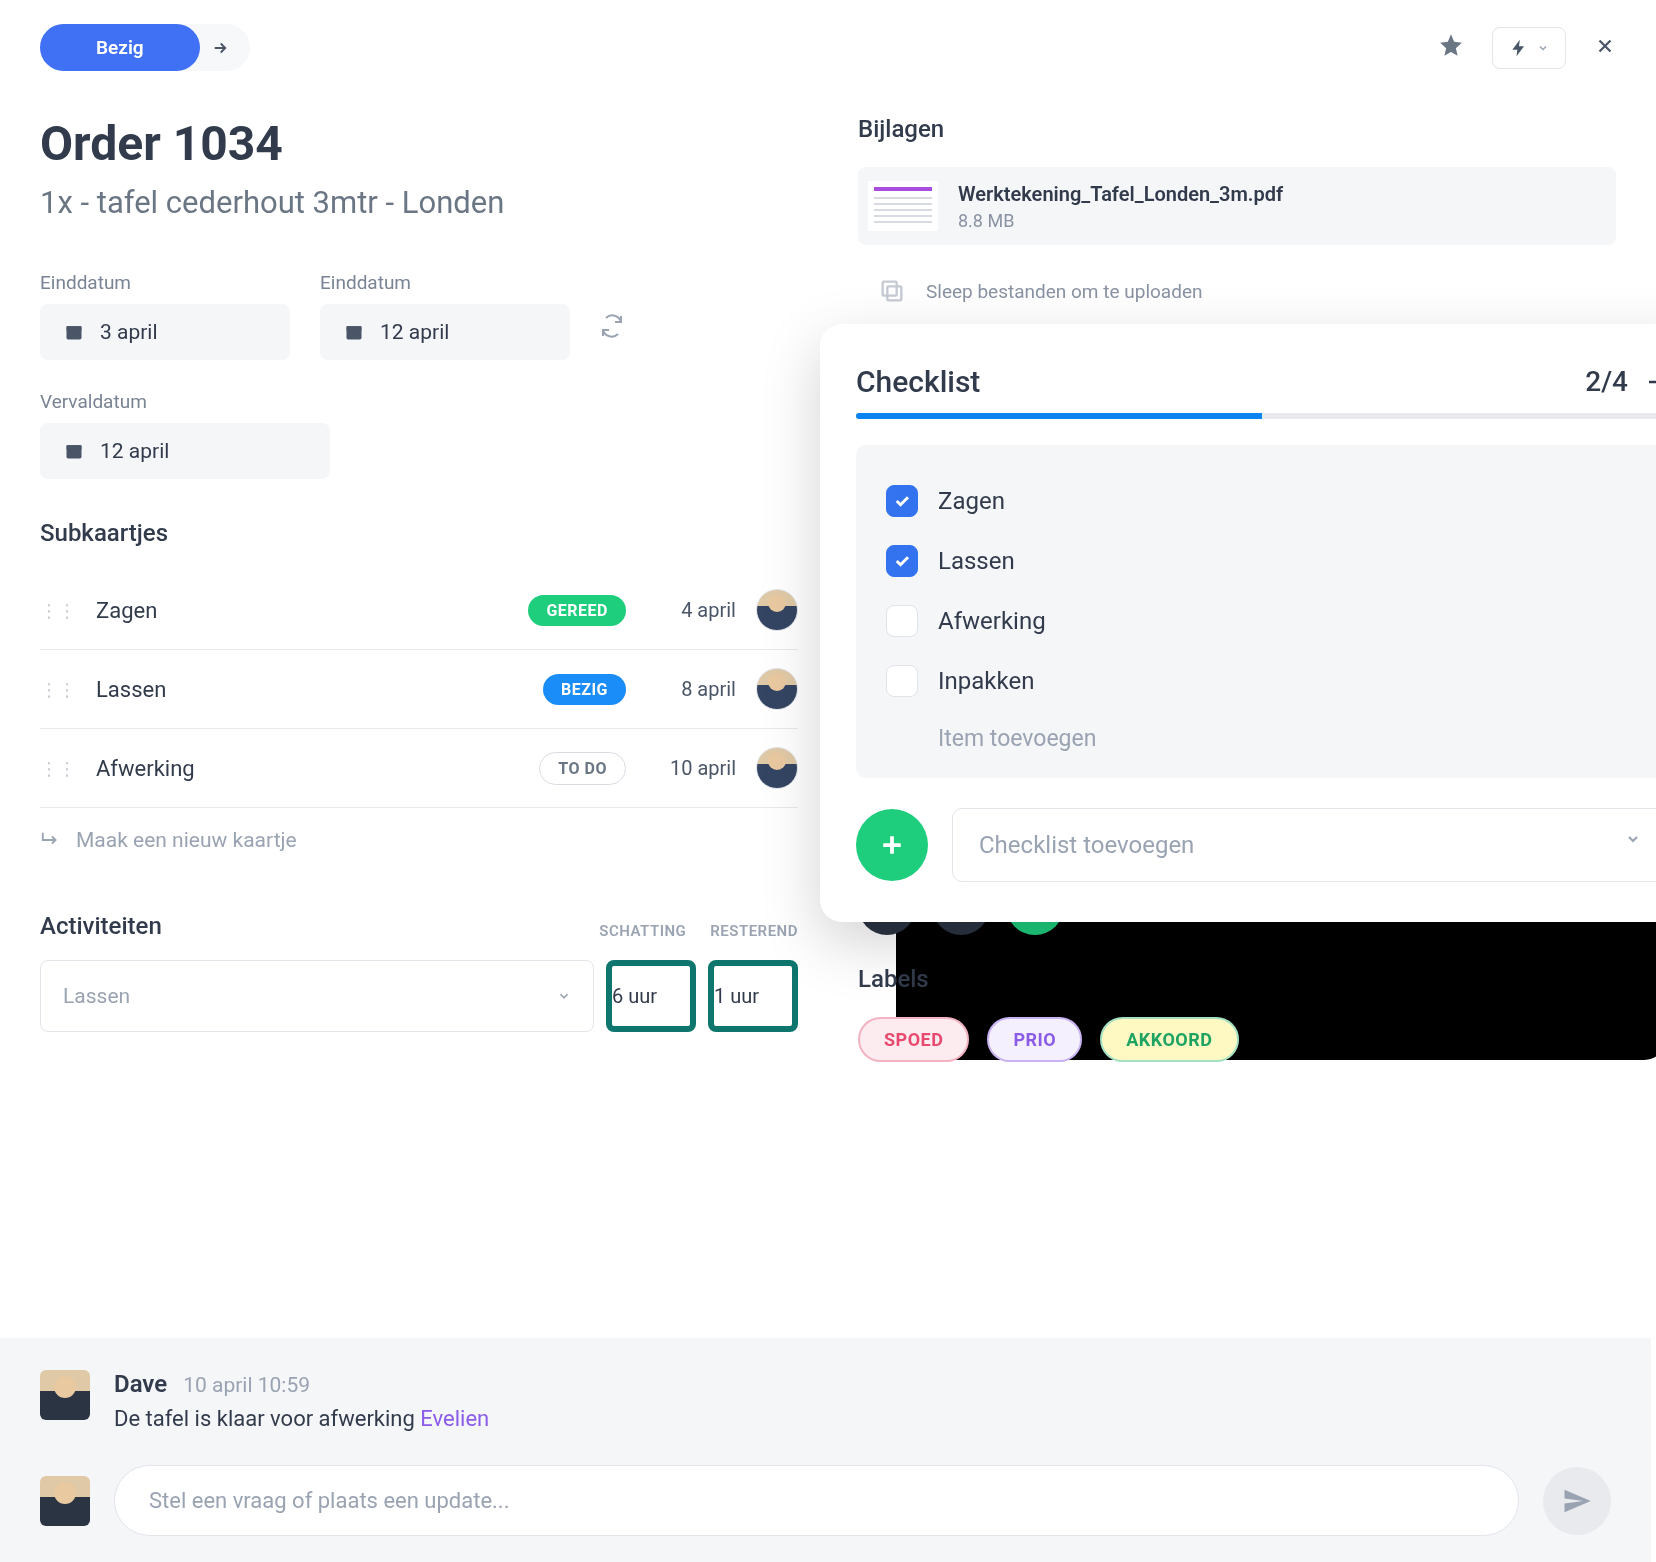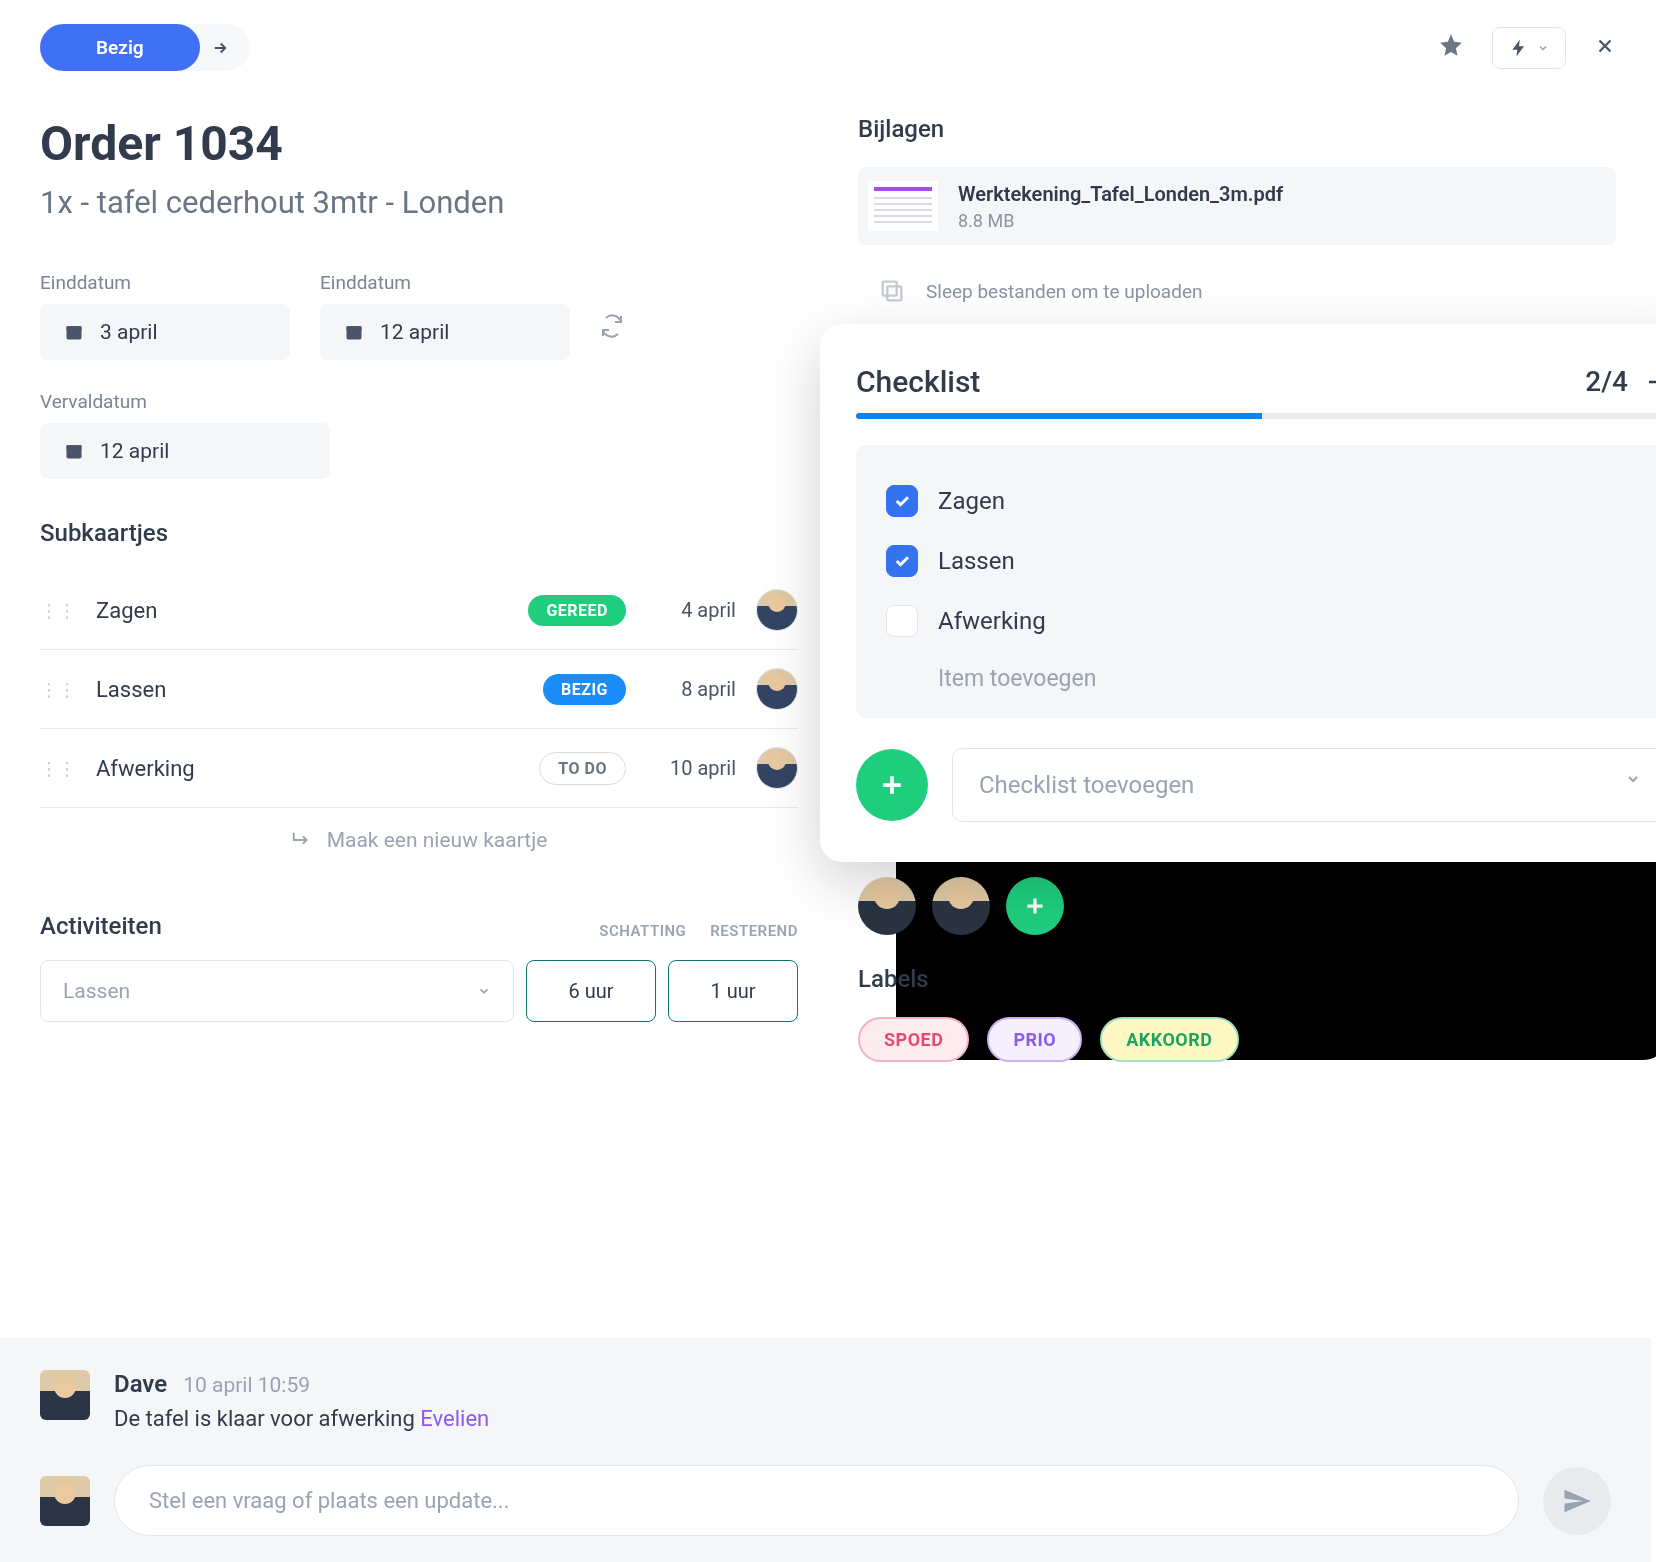--- a/index.html
+++ b/index.html
@@ -32,27 +32,27 @@
 .sub-row:last-of-type { border-bottom: none; }
 .grip { color: #c5cad3; font-size: 18px; cursor: grab; }
 .sub-name { flex: 1; font-size: 22px; color: #323b4c; cursor: pointer; }
 .badge { font-size: 16px; font-weight: 700; padding: 6px 18px; border-radius: 999px; letter-spacing: 0.5px; }
 .badge-green { background: #1ece7d; color: #fff; }
 .badge-blue { background: #1b8df8; color: #fff; }
 .badge-todo { background: #fff; border: 1px solid #d8dce2; color: #6b7685; }
 .sub-date { font-size: 20px; color: #4a5568; width: 90px; text-align: right; }
 .avatar { width: 42px; height: 42px; border-radius: 50%; background: linear-gradient(#e0c9a6 0%, #e0c9a6 40%, #344563 40%, #344563 100%); border: 1px solid #e0e3e8; position: relative; overflow: hidden; }
 .avatar::before { content: ''; position: absolute; top: 4px; left: 50%; transform: translateX(-50%); width: 18px; height: 18px; border-radius: 50%; background: #e8c9a0; }
-.new-card { display: flex; align-items: center; gap: 14px; margin-top: 20px; color: #9aa3b2; font-size: 21px; cursor: pointer; justify-content: center; }
+.new-card { display: flex; align-items: center; gap: 14px; margin-top: 20px; color: #9aa3b2; font-size: 21px; cursor: pointer; }
 
 .act-header { display: flex; justify-content: space-between; align-items: flex-end; margin: 60px 0 20px 0; }
 .act-cols { display: flex; gap: 24px; font-size: 15px; color: #9aa3b2; font-weight: 600; letter-spacing: 0.5px; }
 .act-row { display: flex; gap: 12px; }
 .select-box { flex: 1; border: 1px solid #e2e5ea; border-radius: 8px; padding: 18px 22px; display: flex; justify-content: space-between; align-items: center; color: #9aa3b2; font-size: 21px; cursor: pointer; }
-.hour-box { border: 1px solid #0f766e; border-radius: 8px; padding: 18px 0; width: 130px; text-align: center; font-size: 20px; color: #323b4c; }
+.hour-box { border: 6px solid #0f766e; border-radius: 8px; padding: 18px 0; width: 90px; font-size: 20px; color: #323b4c; }
 
 
 .attach-title { font-size: 24px; color: #323b4c; font-weight: 500; margin-bottom: 24px; }
 .attach-row { display: flex; align-items: center; gap: 20px; background: #f5f6f8; border-radius: 8px; padding: 14px 20px 14px 10px; margin-bottom: 20px; }
 .doc-thumb { width: 70px; height: 50px; background: #fff; position: relative; }
 .doc-thumb::before { content: ''; position: absolute; top: 6px; left: 6px; right: 6px; height: 4px; background: #a94de0; }
 .doc-thumb::after { content: ''; position: absolute; top: 16px; left: 6px; right: 6px; bottom: 6px; background: repeating-linear-gradient(#d8dce2 0px, #d8dce2 2px, transparent 2px, transparent 6px); }
 .attach-name { font-size: 20px; font-weight: 600; color: #323b4c; }
 .attach-size { font-size: 18px; color: #8a93a3; margin-top: 4px; }
 .upload-zone { display: flex; align-items: center; gap: 20px; color: #8a93a3; font-size: 19px; padding: 12px 20px; margin-bottom: 40px; }
@@ -298,20 +298,24 @@
         <svg width="18" height="18" viewBox="0 0 24 24" fill="none" stroke="#fff" stroke-width="4">
             <path d="M5 12l5 5L20 7"></path>
           </svg>
       </div>
       <span class="check-label">Lassen</span>
     </div>
     <div class="check-item">
       <div class="cbox"></div>
       <span class="check-label">Afwerking</span>
     </div>
+    <div class="check-item">
+      <div class="cbox"></div>
+      <span class="check-label">Inpakken</span>
+    </div>
     <div class="add-item">Item toevoegen</div>
   </div>
   <div class="check-footer">
     <div class="big-add">
       <svg width="30" height="30" viewBox="0 0 24 24" fill="none" stroke="#fff" stroke-width="3">
           <path d="M12 5v14M5 12h14"></path>
         </svg>
     </div>
     <div class="check-select">
       <span>Checklist toevoegen</span>

